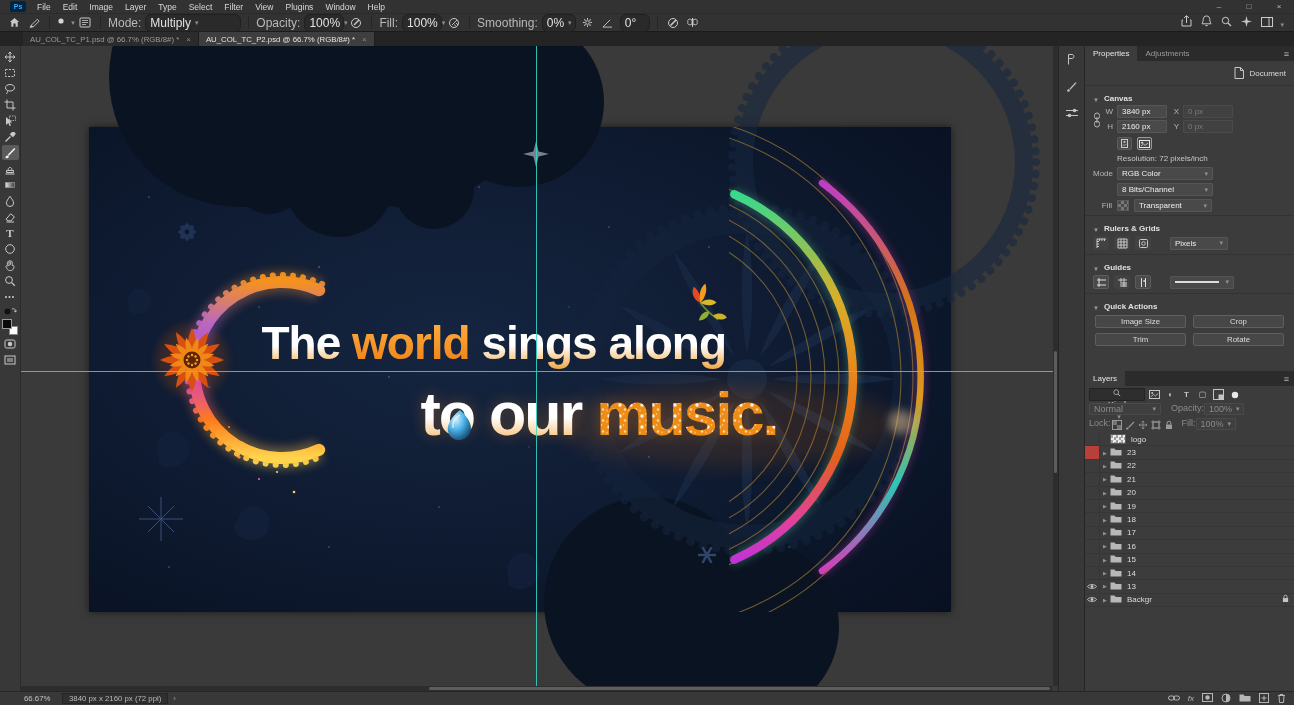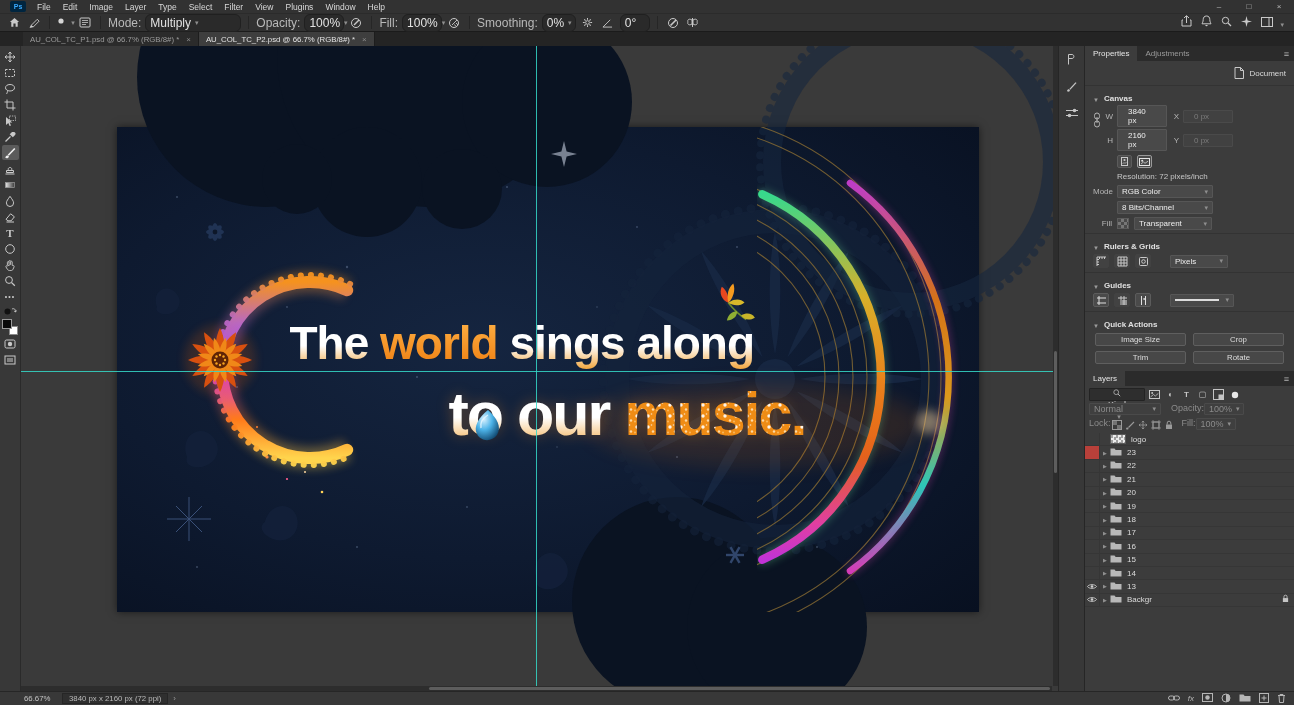--- a/index.html
+++ b/index.html
@@ -40,21 +40,21 @@
   .tool { width:17px; height:15px; display:flex; align-items:center; justify-content:center; border-radius:2px; }
   .tool.selected { background:#5b5b5b; }
   .tool svg { display:block; }
   .swatches { position:relative; width:16px; height:16px; margin-top:2px; }
   .sw-bg { position:absolute; right:0; bottom:0; width:9px; height:9px; background:#fff; border:1px solid #888; }
   .sw-fg { position:absolute; left:0; top:0; width:10px; height:10px; background:#0a0a0a; border:1px solid #9a9a9a; }
   .mini-colors { display:flex; align-items:center; gap:2px; margin-top:2px; }
 
   
   .canvas { flex:1; position:relative; background:#3a3a3a; overflow:hidden; }
-  .artwork { position:absolute; left:96px; top:81px; width:862px; height:485px; box-shadow:0 0 8px rgba(0,0,0,.55); }
+  .artwork { position:absolute; left:68px; top:81px; width:862px; height:485px; box-shadow:0 0 8px rgba(0,0,0,.55); }
   .guide-v { position:absolute; left:515px; top:0; bottom:0; width:1px; background:#35d9c9; opacity:.85; z-index:6; }
   .guide-h { position:absolute; top:325px; left:0; right:5px; height:1px; background:#35d9c9; opacity:.85; z-index:6; }
   .hscroll { position:absolute; left:0; right:6px; bottom:0; height:5px; background:#2d2d2d; z-index:7; }
   .hthumb { position:absolute; left:408px; right:2px; top:1px; bottom:1px; background:#5d5d5d; border-radius:2px; }
   .vscroll { position:absolute; top:0; bottom:5px; right:0; width:5px; background:#2d2d2d; z-index:7; }
   .vthumb { position:absolute; top:305px; height:122px; left:1px; right:1px; background:#5d5d5d; border-radius:2px; }
 
   
   .icon-strip { width:26px; background:#383838; border-left:1px solid #262626; display:flex; flex-direction:column;
     align-items:center; padding-top:7px; gap:12px; flex:0 0 auto; }
@@ -69,21 +69,21 @@
   .props-group { height:325px; display:flex; flex-direction:column; flex:0 0 auto; }
   .props-body { flex:1; padding:4px 8px 0 8px; font-size:8px; overflow:hidden; }
   .doc-row { display:flex; align-items:center; gap:6px; height:17px; color:#d9d9d9;justify-content:flex-end; }
   .divider { border-top:1px solid #333; margin:3px -8px; }
   .sect-h { display:flex; align-items:flex-end; gap:5px; height:14px; color:#e0e0e0; font-weight:bold; }
   .caret { color:#9a9a9a; font-size:6px; }
   .dim-wrap { position:relative; padding-left:12px; }
   .chain { position:absolute; left:0; top:7px; }
   .dim-row { display:flex; align-items:center; gap:4px; margin:2px 0; }
   .dim-label { width:8px; text-align:right; color:#b5b5b5; }
-  .dim-field { width:50px; background:#494949; border:1px solid #565656; border-radius:1px; padding:1px 10px; color:#ededed; }
+  .dim-field { width:50px; background:#494949; border:1px solid #565656; border-radius:1px; padding:1px 4px; color:#ededed; }
   .dim-field.disabled { background:#414141; border-color:#4a4a4a; color:#7b7b7b; }
   .orient-row { display:flex; gap:5px; margin:4px 0 4px 24px; }
   .orient-btn { width:15px; height:13px; background:#4a4a4a; border:1px solid #5c5c5c; border-radius:2px;
     display:flex; align-items:center; justify-content:center; }
   .orient-btn.active { border-color:#9a9a9a; }
   .res-text { color:#c7c7c7; margin:3px 0 4px 24px; }
   .mode-row { display:flex; align-items:center; gap:5px; margin:3px 0; }
   .mode-label { width:19px; text-align:right; color:#b5b5b5; }
   .select { background:#494949; border:1px solid #565656; border-radius:1px; padding:1px 4px; color:#ededed;
     display:flex; align-items:center; justify-content:space-between; width:96px; }

